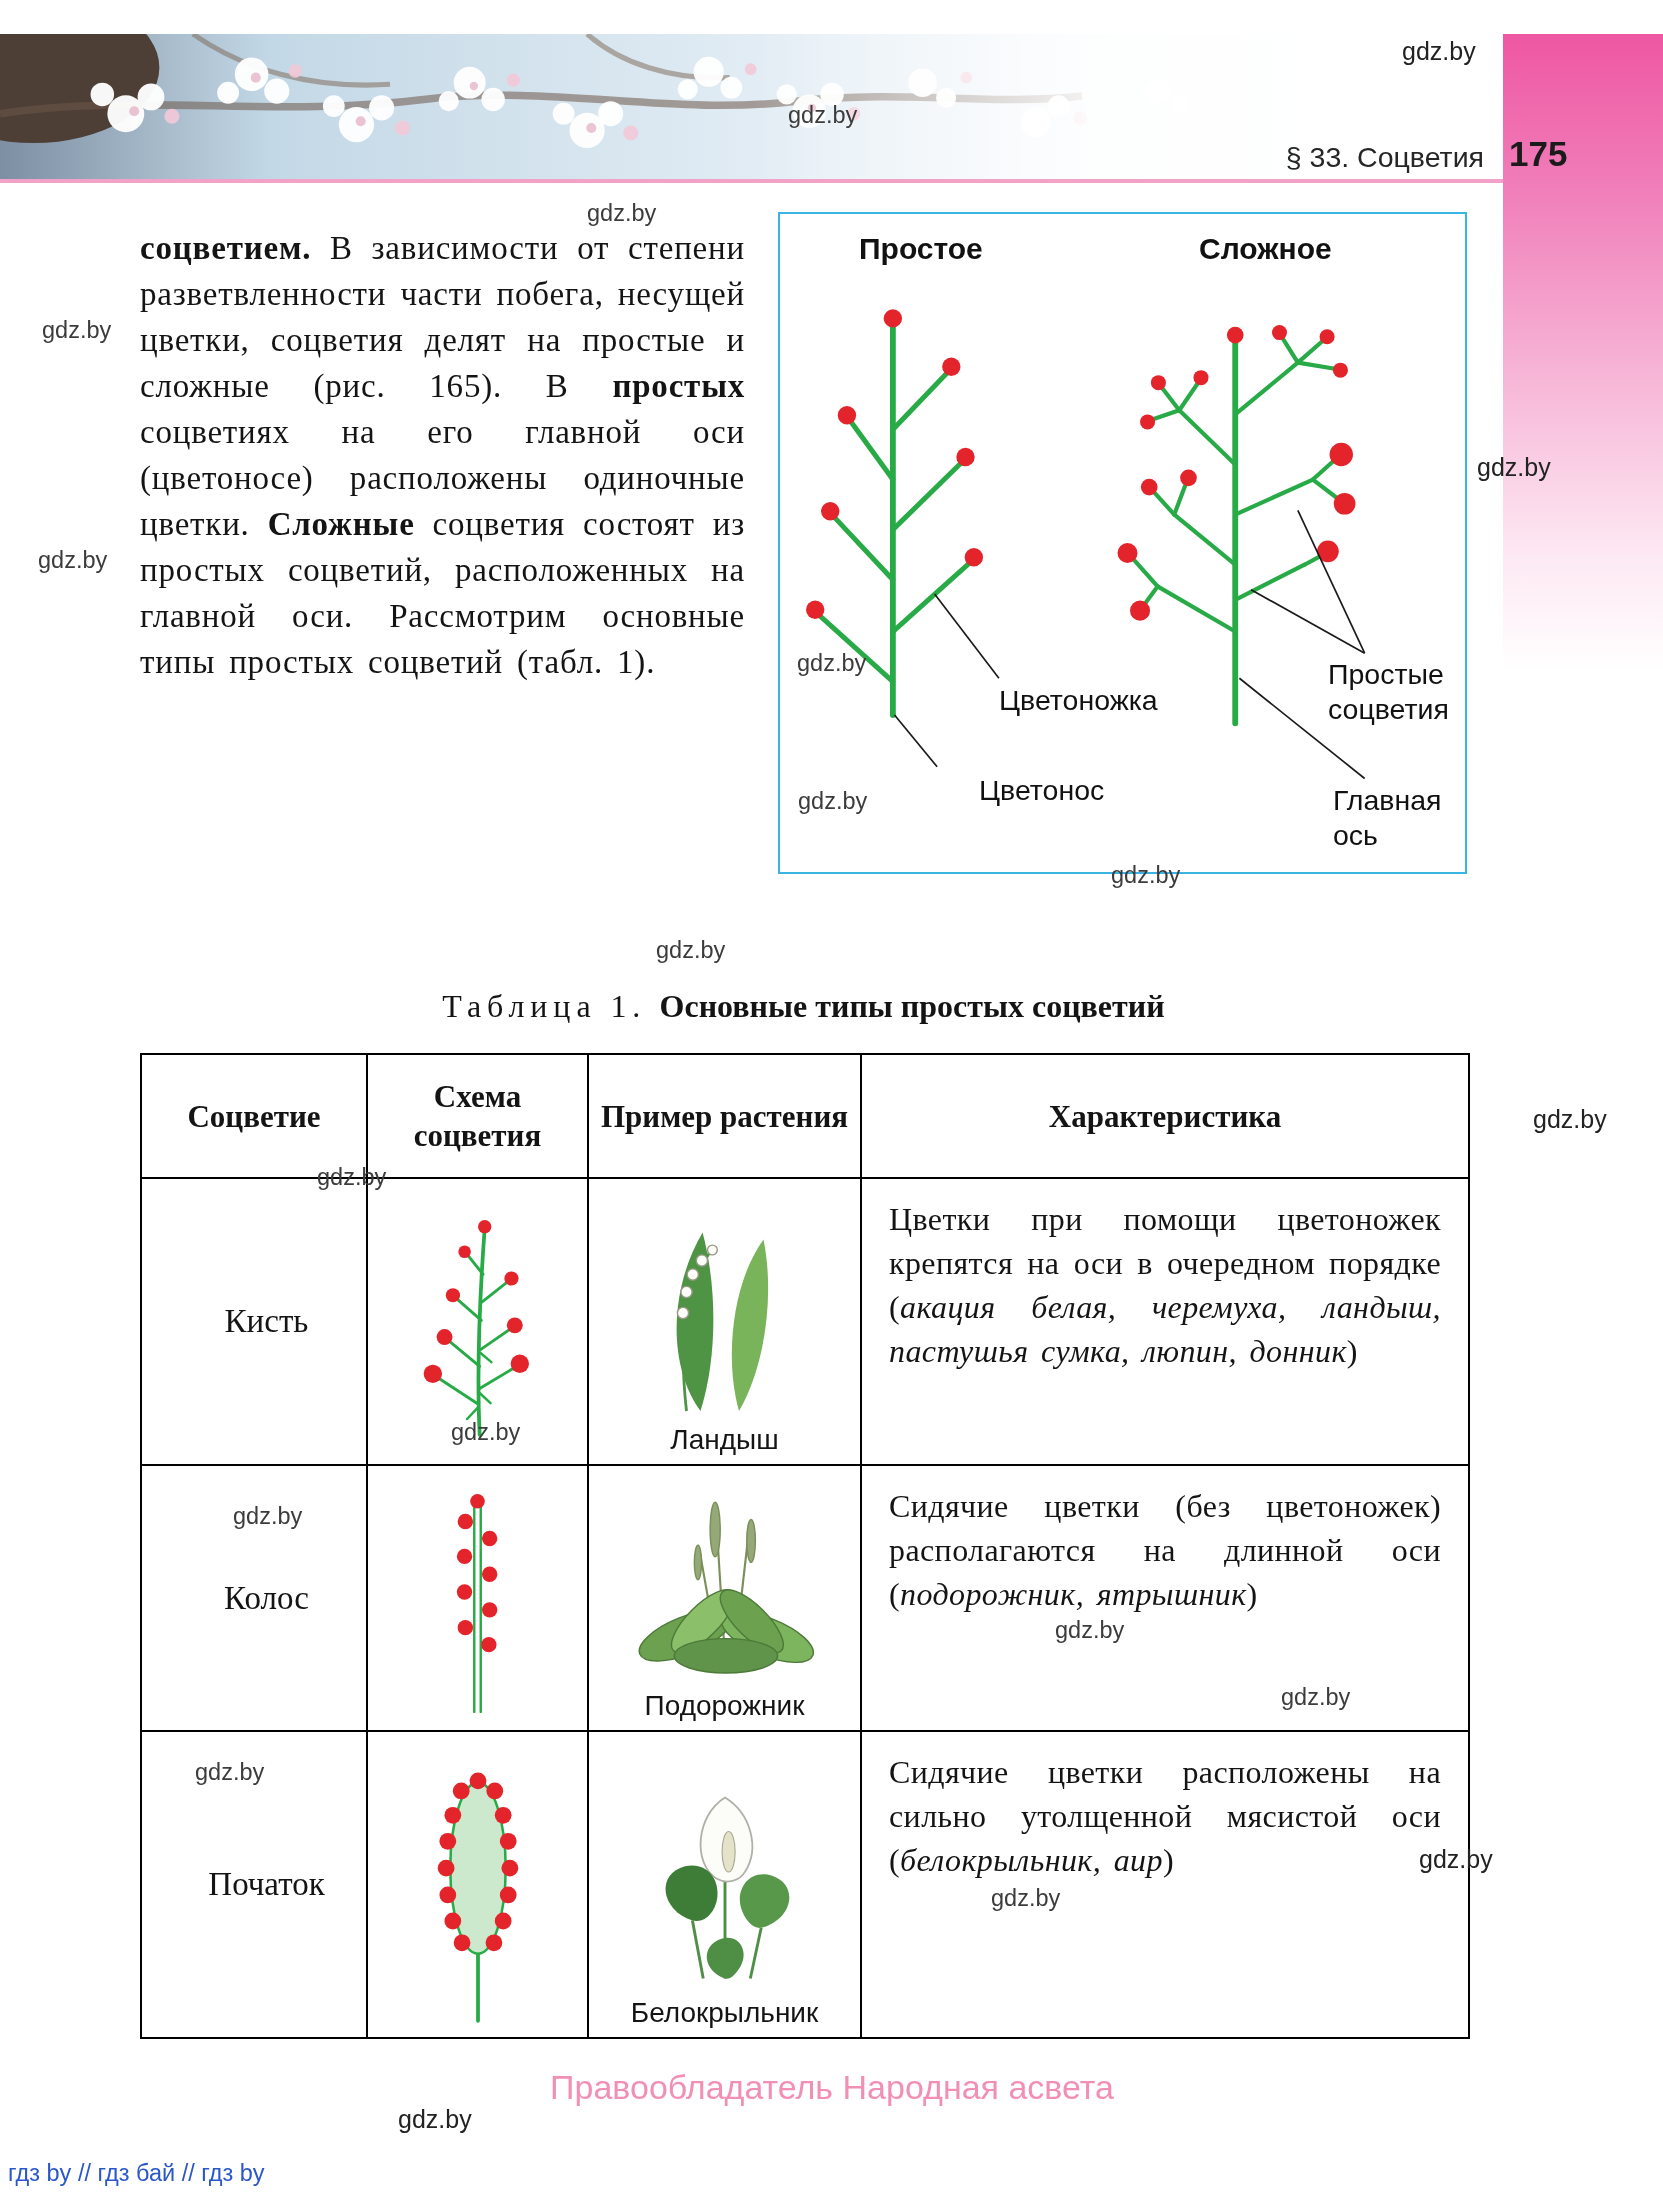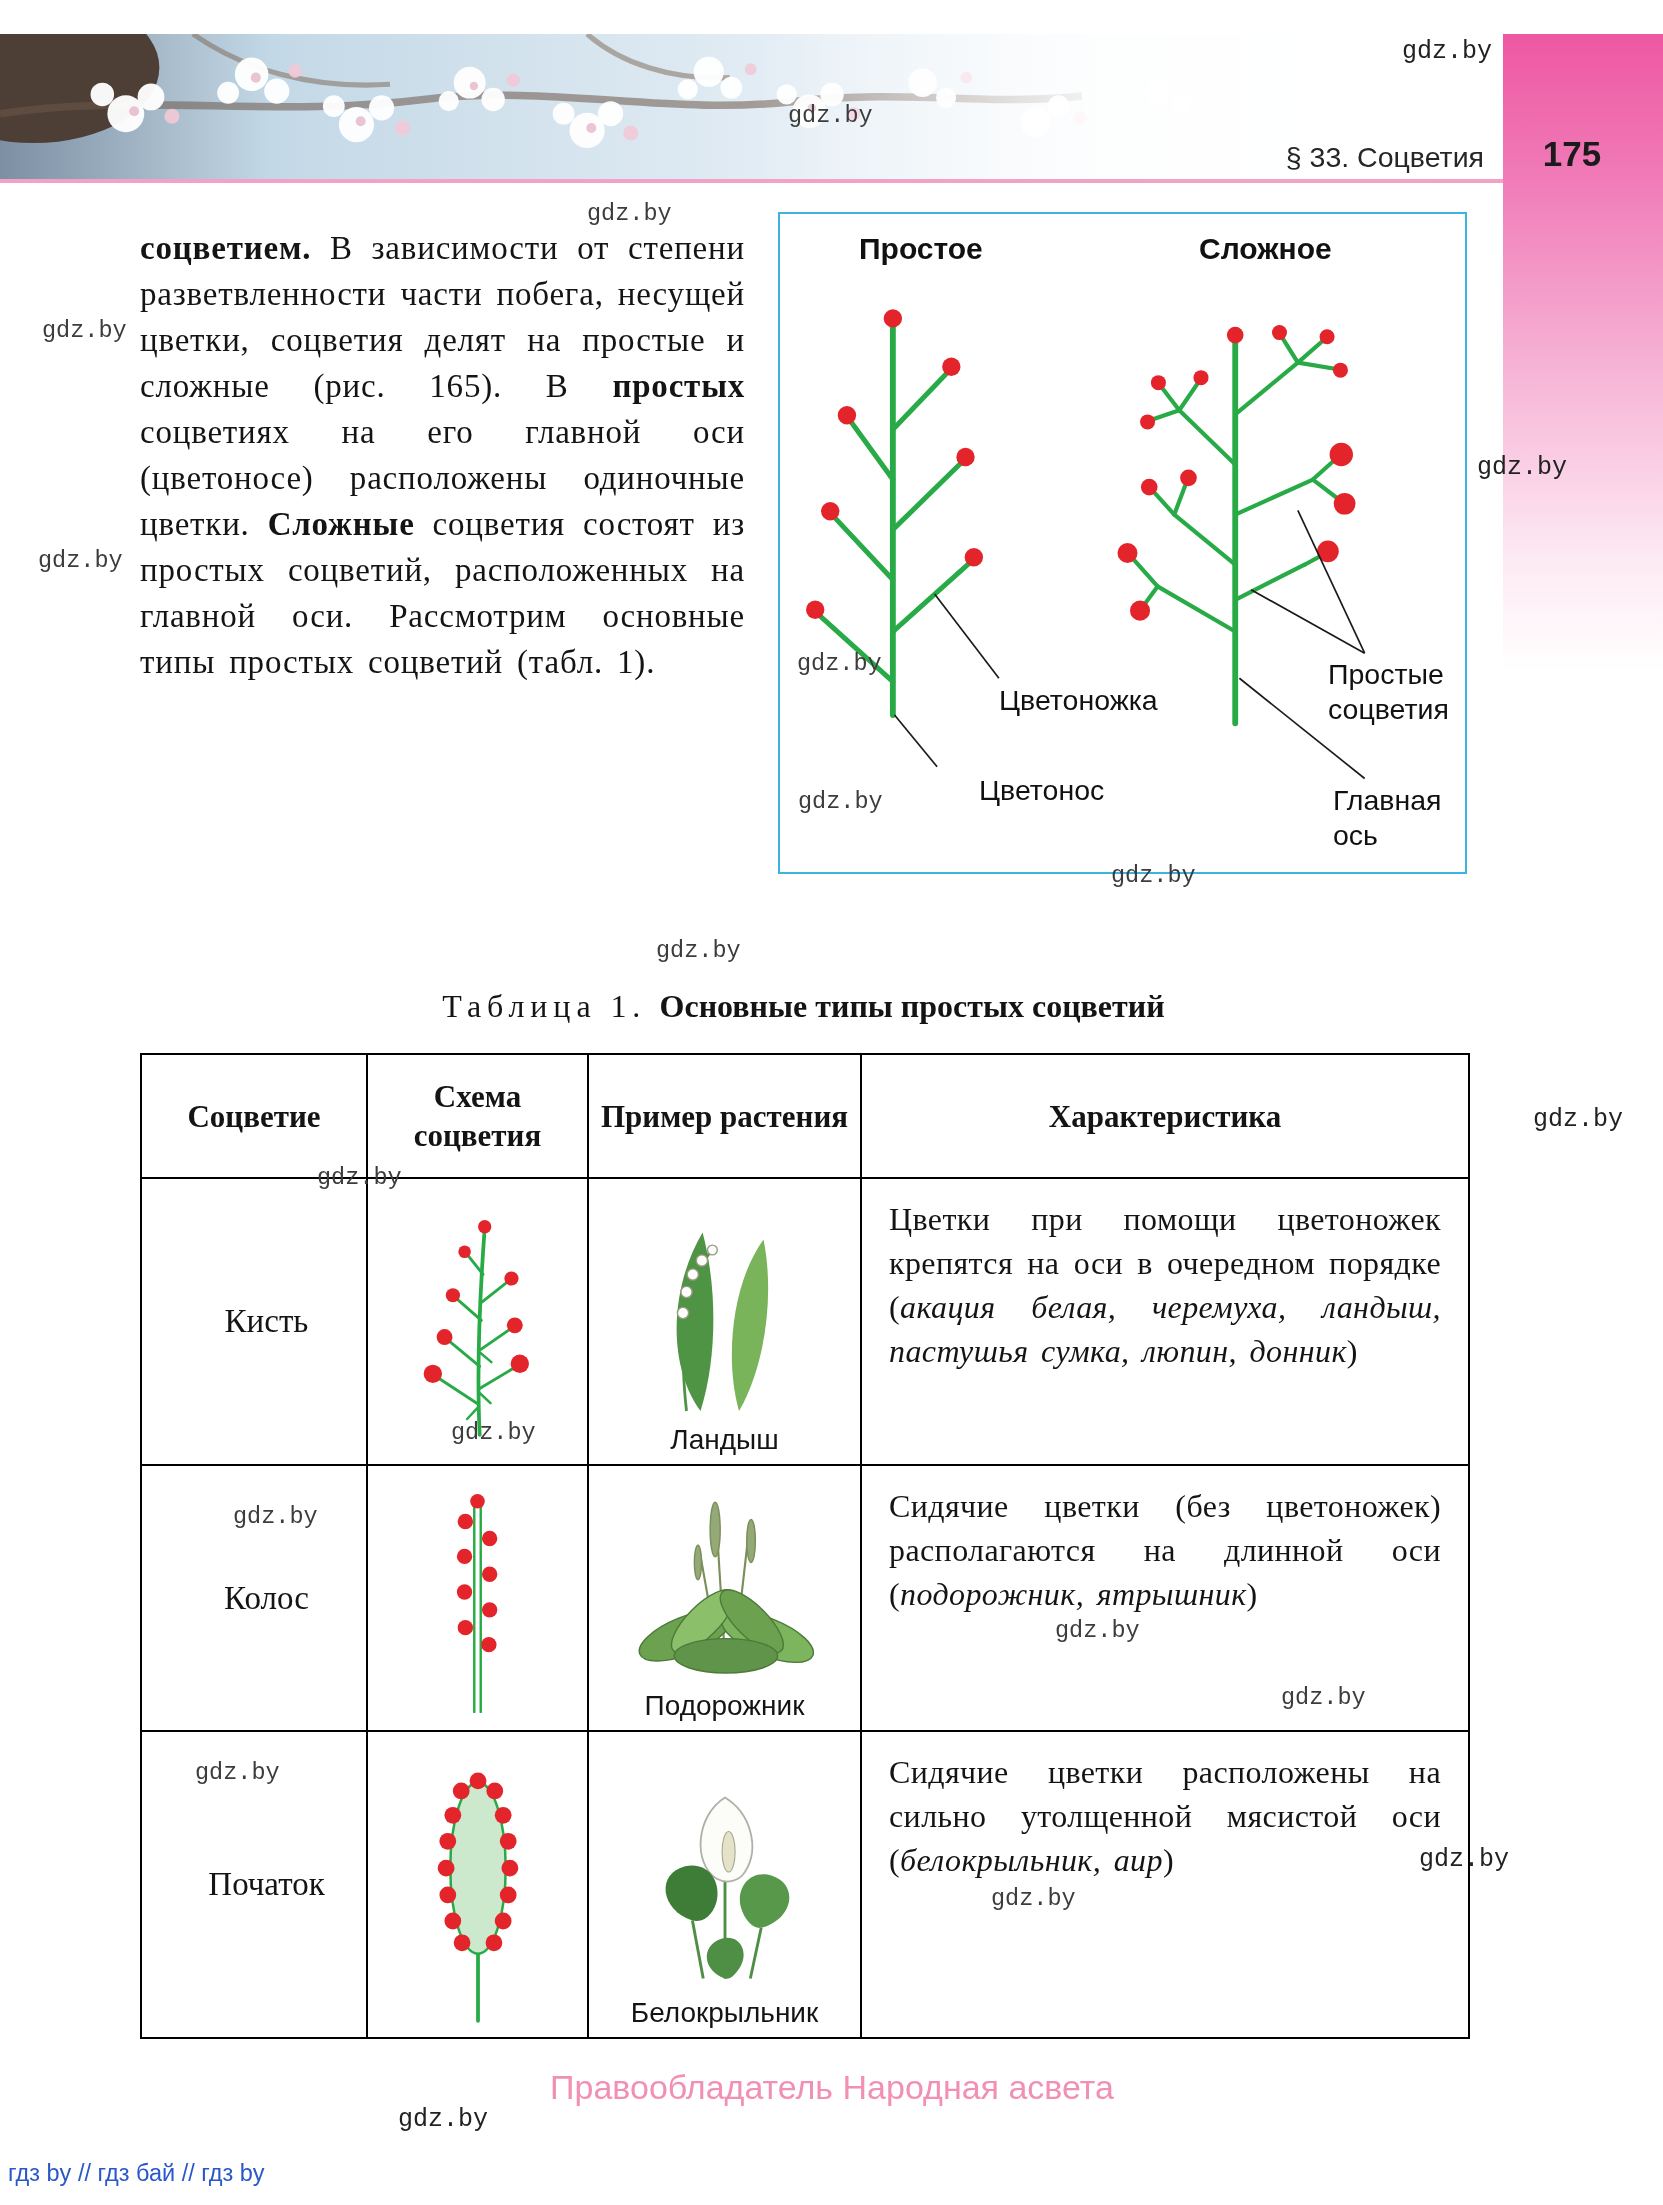--- a/index.html
+++ b/index.html
@@ -14,21 +14,21 @@
   .photo-svg { display:block; width:100%; height:100%; }
   .photo-fade { position:absolute; inset:0;
                 background:linear-gradient(to right, rgba(255,255,255,0) 50%, rgba(255,255,255,0.85) 72%, #ffffff 96%); }
 
   .pink-line  { position:absolute; top:179px; left:0; width:1503px; height:4.2px; background:#f2a2c6; }
   .pink-block { position:absolute; top:34px; left:1503px; width:161px; height:637px;
                 background:linear-gradient(180deg,#ee57a3 0%,#f07ab7 22%,#f7b8d8 55%,#fde9f3 82%,#ffffff 100%); }
 
   .section-title { position:absolute; top:141px; left:1149px; width:335px; text-align:right;
                    font:400 28.5px "Liberation Sans", sans-serif; color:#262626; }
-  .page-number   { position:absolute; top:134px; left:1509px; width:126px; text-align:center;
+  .page-number   { position:absolute; top:134px; left:1509px; width:126px; 
                    font:700 35px "Liberation Sans", sans-serif; color:#1b1b1b; }
 
   .body-par { position:absolute; top:225px; left:140px; width:605px; text-align:justify;
               font-size:33px; line-height:46px; letter-spacing:0.8px; word-spacing:5px; }
   .body-par b { font-weight:700; }
 
   .figure-box { position:absolute; top:212px; left:778px; width:689px; height:662px;
                 border:2.5px solid #3ab5e2; background:#fff; }
   .fig-svg { position:absolute; left:0; top:0; width:100%; height:100%; }
   .fig-lbl { position:absolute; font-family:"Liberation Sans", sans-serif; color:#111;margin-left:35px; }
@@ -63,21 +63,21 @@
   td.cell-example svg { display:block; margin:0 auto; }
   .plant-name { font:400 28px "Liberation Sans", sans-serif; margin-top:3.4px; color:#141414; }
   td.cell-desc { font-size:32px; line-height:44px; letter-spacing:0.4px; word-spacing:4.2px;
                  text-align:justify; padding:18.4px 27px 8.4px 27px; vertical-align:top; }
 
   .copyright    { position:absolute; top:2068px; left:0; width:100%; text-align:center;
                   font:400 34px "Liberation Sans", sans-serif; color:#f28fb4; }
   .footer-links { position:absolute; top:2160px; left:0; width:100%; text-align:left;
                   font:400 23.5px "Liberation Sans", sans-serif; color:#2a57c9;margin-left:8px; }
 
-  .wm { position:absolute; font-family:Liberation Mono, monospace; color:#3c3c3c;
+  .wm { position:absolute; font-family:Liberation Sans, sans-serif; color:#3c3c3c;
         font-size:23.5px; white-space:nowrap; }
   .wm-big { font-size:25px; color:#222; }
 </style>
 </head>
 <body>
 
 <div class="page">
 
 
   <div class="photo-strip">

